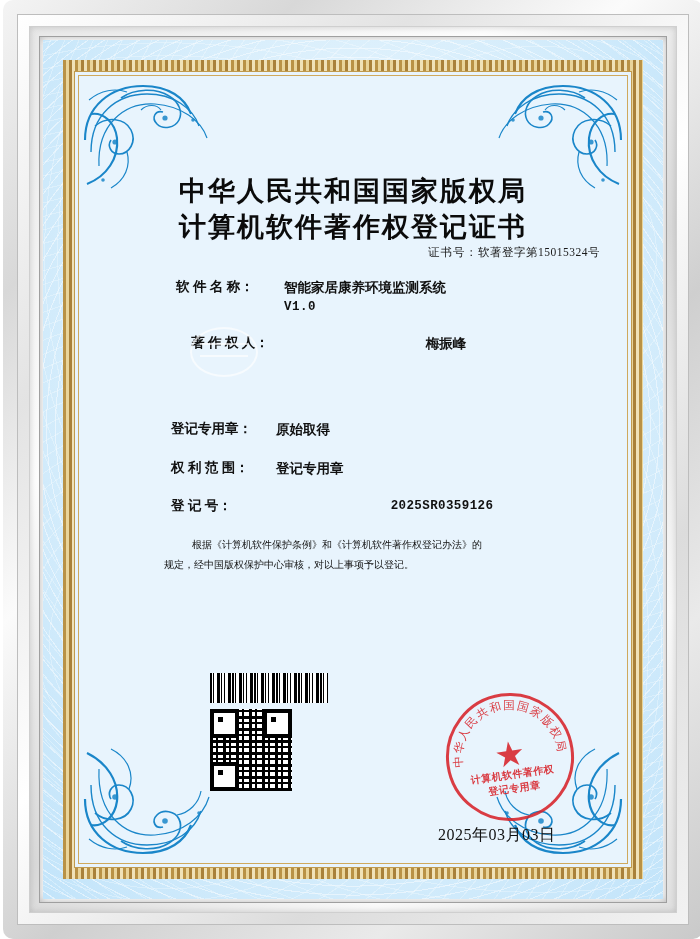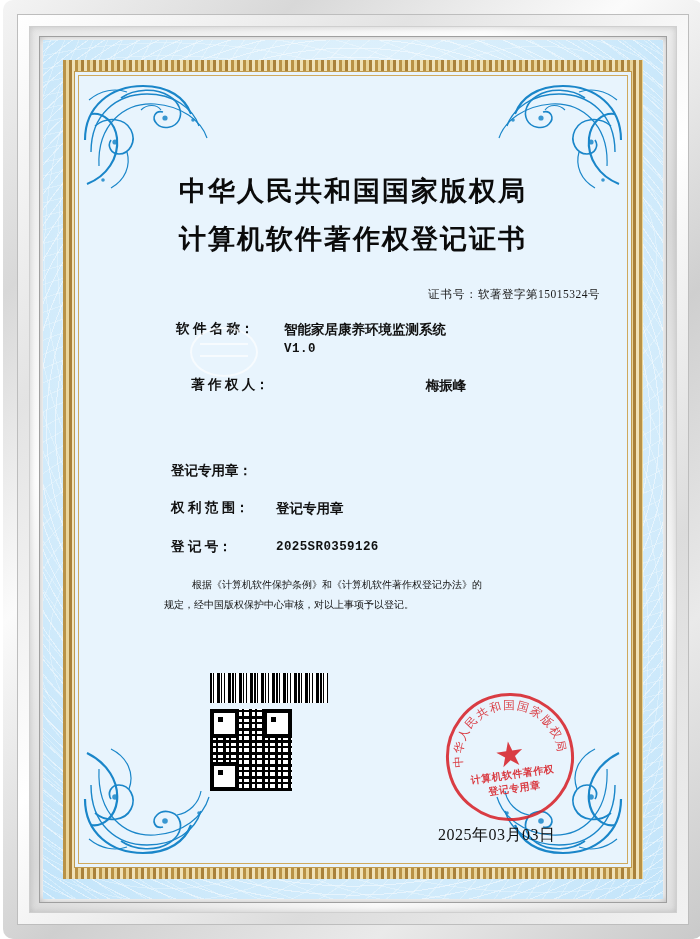--- a/index.html
+++ b/index.html
@@ -125,26 +125,24 @@
     letter-spacing: 2px;
     color: #0b0b0b;
     font-weight: bold;
     font-family: "Liberation Serif", "DejaVu Serif", serif;
   }
   .title-line2 {
     font-size: 27px;
     letter-spacing: 2px;
     color: #0b0b0b;
     font-weight: bold;
-    margin-top: 12px;
     font-family: "Liberation Serif", "DejaVu Serif", serif;
   }
 
   .cert-no {
-    margin-top: 30px;
     text-align: right;
     padding-right: 8px;
     font-size: 11.5px;
     color: #1a1a1a;
     letter-spacing: .5px;
   }
   .cert-no .lbl { letter-spacing: 1px; }
 
   .fields { margin-top: 18px; padding-left: 78px; }
   .field-row {
@@ -162,21 +160,21 @@
     white-space: nowrap;
   }
   .field-value { flex: 1; line-height: 1.45; }
   .field-value .v2 { display: block; font-family: "Liberation Mono", monospace; font-size: 12.5px; letter-spacing: .5px;}
 
   .gap-1 { height: 52px; }
 
   .fields2 { margin-top: 0; padding-left: 73px; }
   .fields2 .field-row { margin-bottom: 19px; font-size: 13.5px; }
   .fields2 .field-label { width: 105px; flex: 0 0 105px; }
-  .mono { font-family: "Liberation Mono", monospace; font-size: 12.5px; letter-spacing: .4px; }
+  .mono { font-family: "Liberation Mono", monospace; font-size: 12.5px; letter-spacing: .4px; text-align: center; }
 
   .statement {
     margin-top: 14px;
     padding: 0 12px 0 66px;
     font-size: 10px;
     line-height: 2.0;
     color: #111;
     text-align: justify;
   }
   .statement .indent { display: inline-block; width: 28px; }
@@ -407,20 +405,21 @@
           <div class="field-label">著 作 权 人：</div>
           <div class="field-value">梅振峰</div>
         </div>
       </div>
 
       <div class="gap-1"></div>
 
       <div class="fields2">
         <div class="field-row">
           <div class="field-label">登记专用章：</div>
+          <div class="field-value">原始取得</div>
         </div>
         <div class="field-row">
           <div class="field-label">权 利 范 围：</div>
           <div class="field-value">登记专用章</div>
         </div>
         <div class="field-row">
           <div class="field-label">登 记 号：</div>
           <div class="field-value mono">2025SR0359126</div>
         </div>
       </div>

